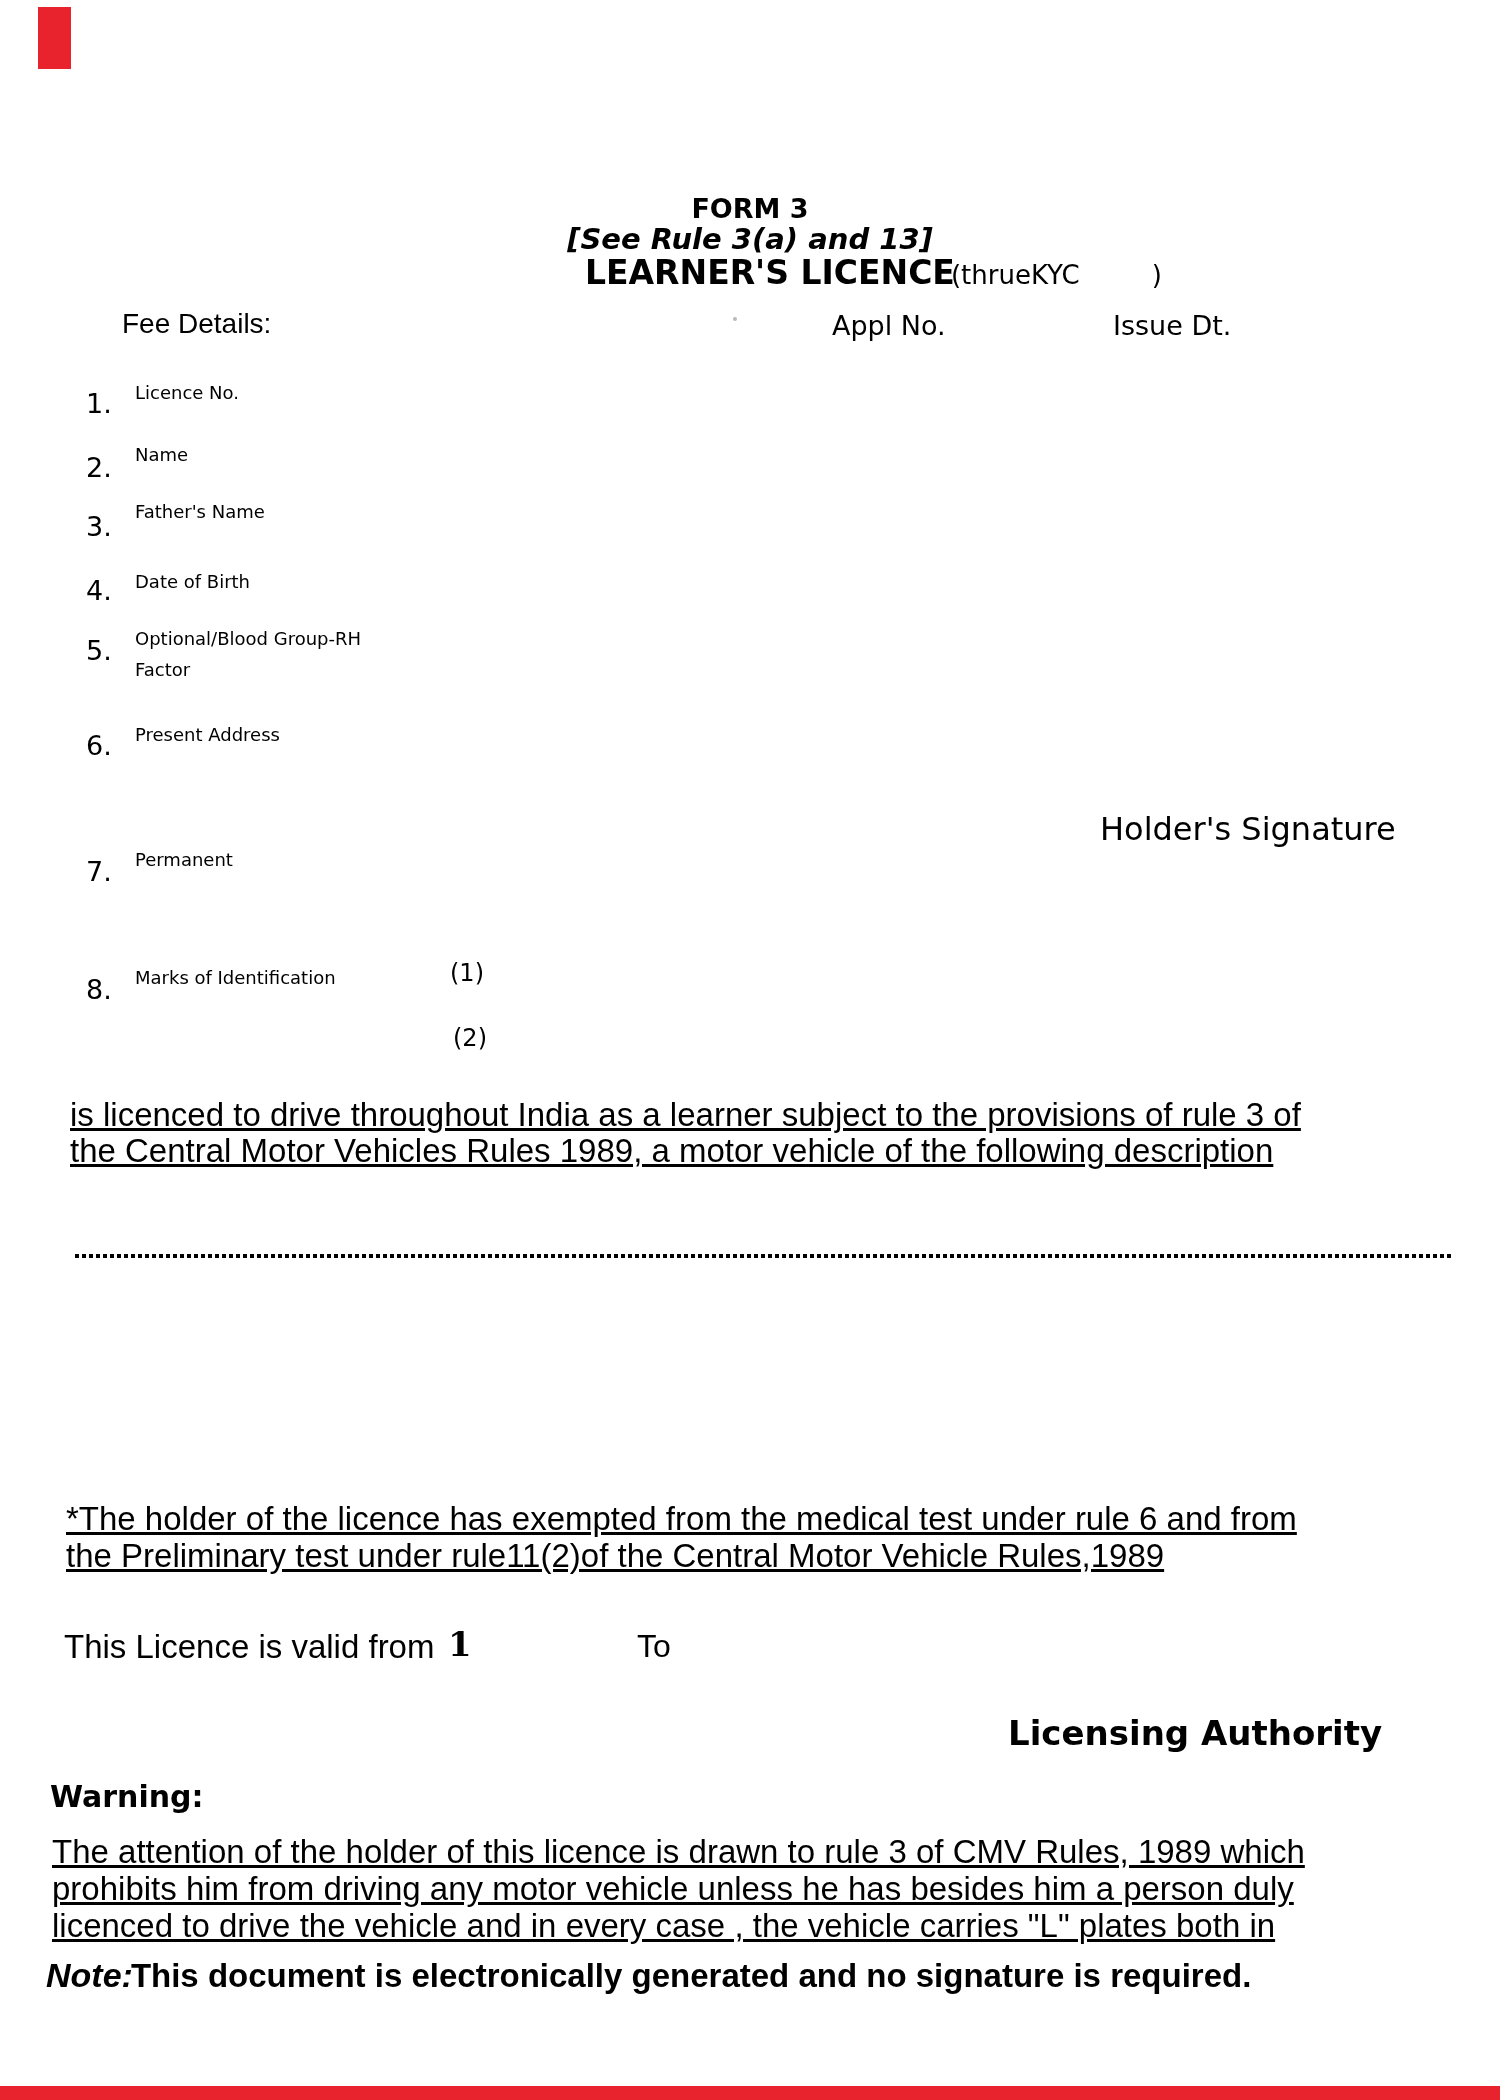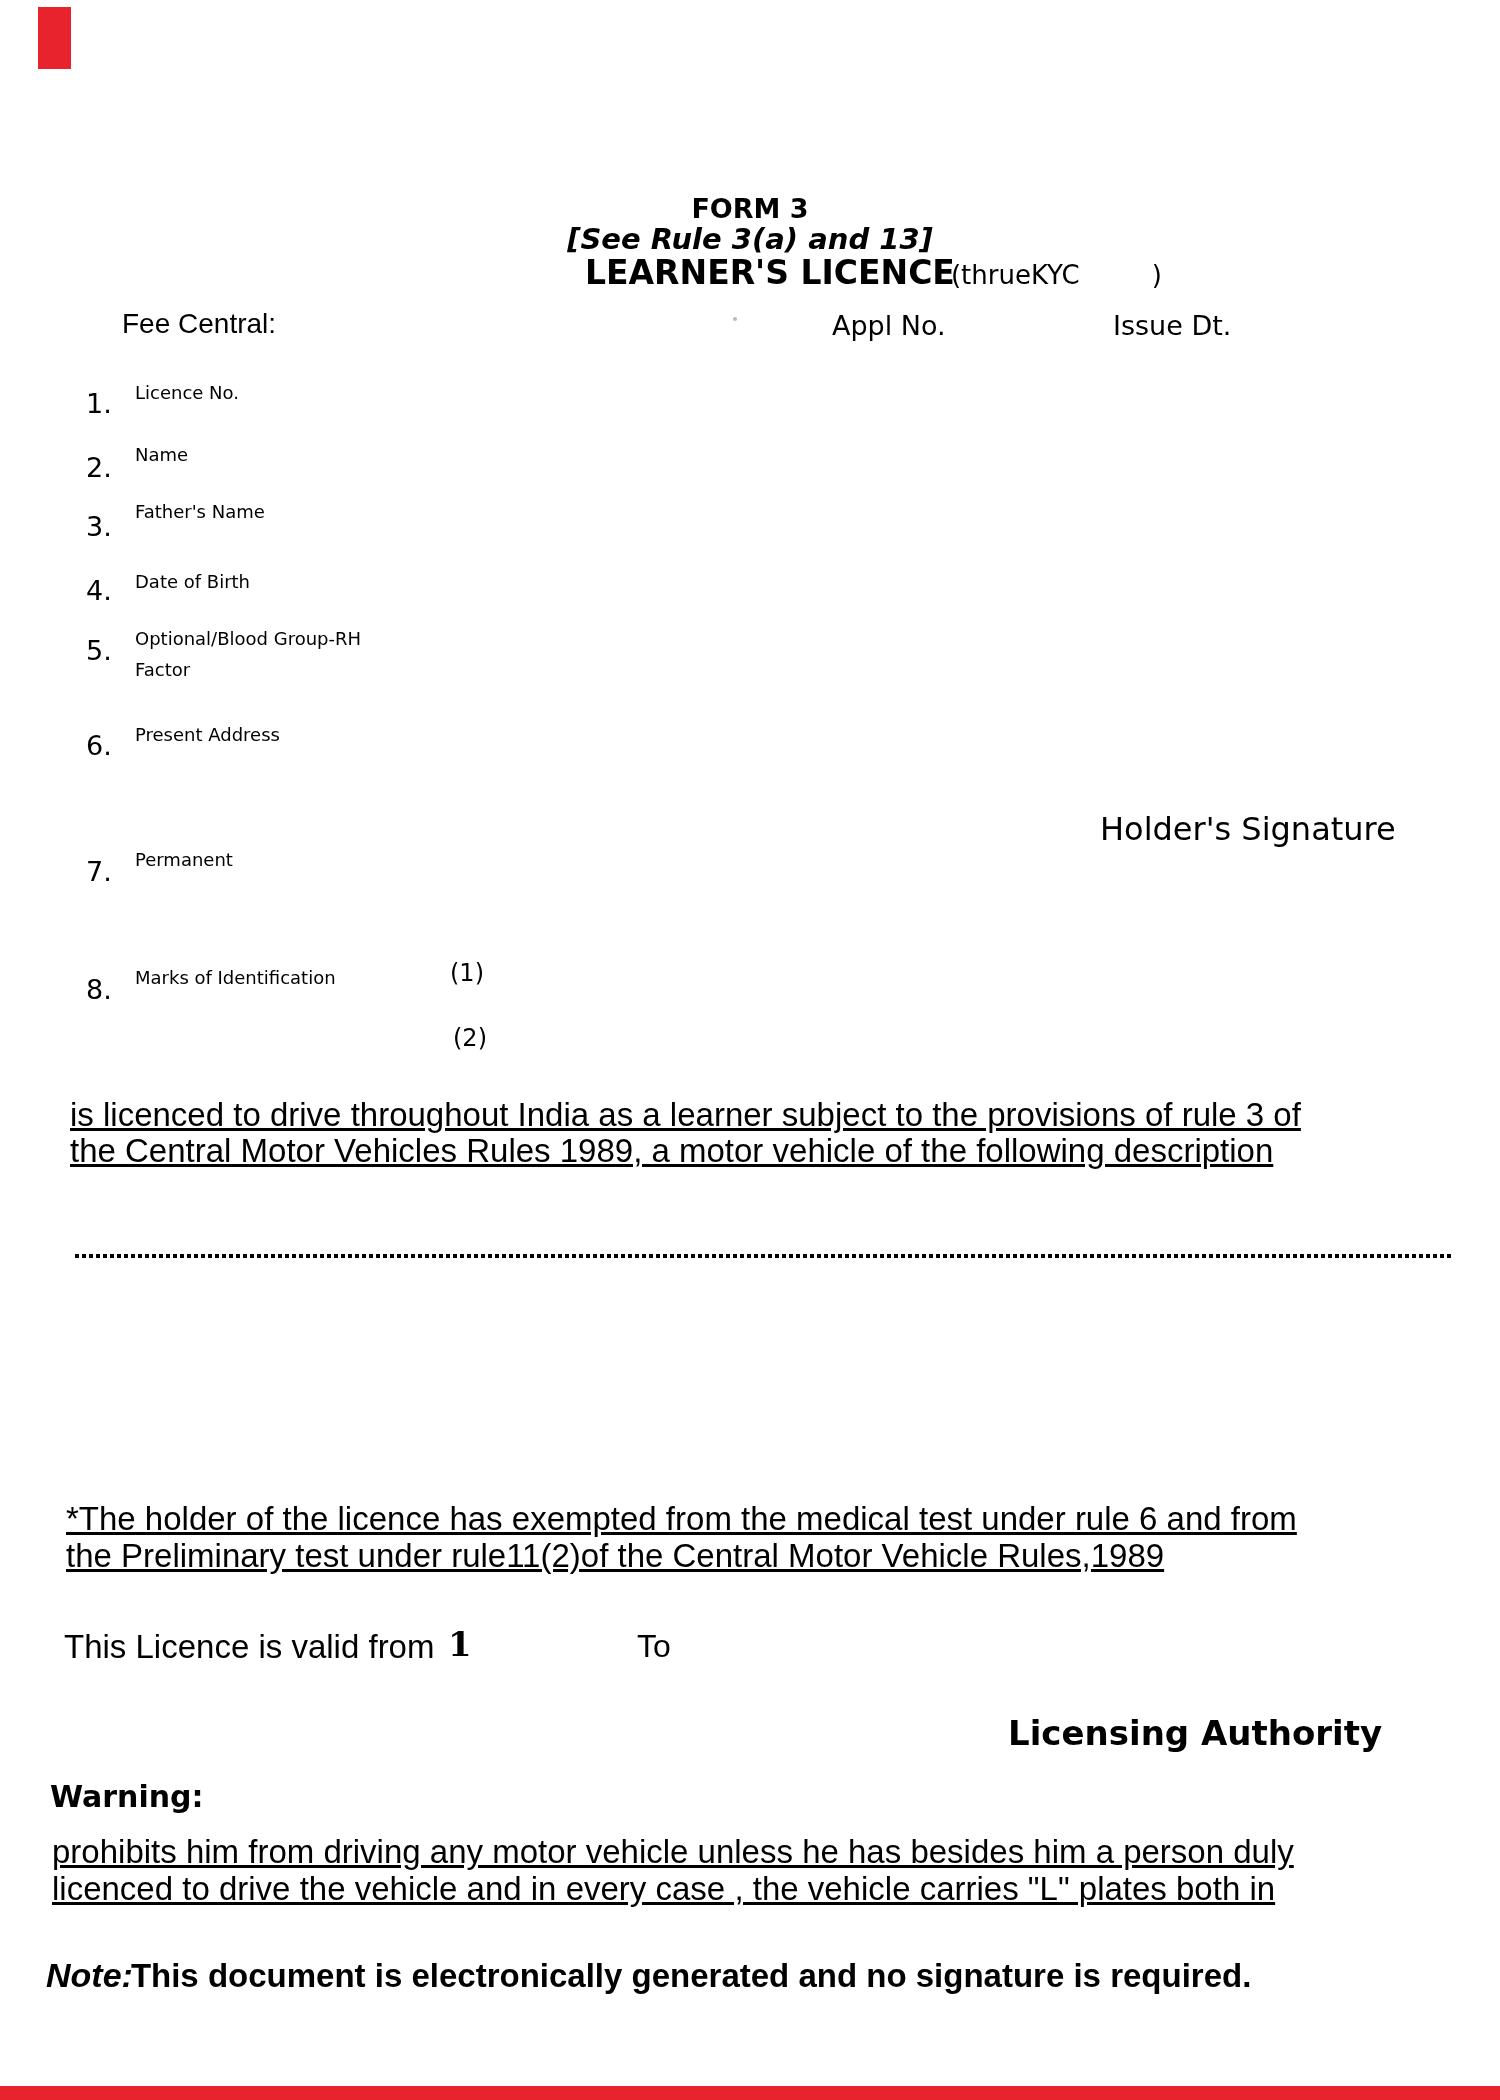--- a/index.html
+++ b/index.html
@@ -69,21 +69,21 @@
 <div id="page">
 
   <div class="red-mark-top" style="background: rgb(232, 35, 46);"></div>
 
   <div class="abs ctr b fw form-no">FORM 3</div>
   <div class="abs ctr b fw rule-ref">[See Rule 3(a) and 13]</div>
   <div class="abs b fw title-row">
     <span>LEARNER'S LICENCE</span><span class="title-suffix">(thrueKYC</span><span class="title-close">)</span>
   </div>
 
-  <div class="abs fn fee">Fee Central:</div>
+  <div class="abs fn fee">Fee Details:</div>
   <div class="speck"></div>
   <div class="abs fw appl">Appl No.</div>
   <div class="abs fw issue">Issue Dt.</div>
 
   <div class="abs fw fno n1">1.</div>
   <div class="abs fw flabel l1">Licence No.</div>
   <div class="abs fw fno n2">2.</div>
   <div class="abs fw flabel l2">Name</div>
   <div class="abs fw fno n3">3.</div>
   <div class="abs fw flabel l3">Father's Name</div>
@@ -116,20 +116,21 @@
 
 
   <div class="abs fn valid-label">This Licence is valid from</div>
   <div class="abs valid-from">1</div>
   <div class="abs fn valid-to">To</div>
 
   <div class="abs b fw lic-auth">Licensing Authority</div>
 
   <div class="abs b fw warn-label">Warning:</div>
   <div class="para fn warn-para">
+    <div>The attention of the holder of this licence is drawn to rule 3 of CMV Rules, 1989 which</div>
     <div>prohibits him from driving any motor vehicle unless he has besides him a person duly</div>
     <div>licenced to drive the vehicle and in every case , the vehicle carries "L" plates both in</div>
   </div>
 
   <div class="abs note-row">
     <span class="note-label">Note:</span><span class="note-text">This document is electronically generated and no signature is required.</span>
   </div>
 
   <div class="red-bar-bottom" style="background: rgb(232, 35, 46);"></div>
 </div>

